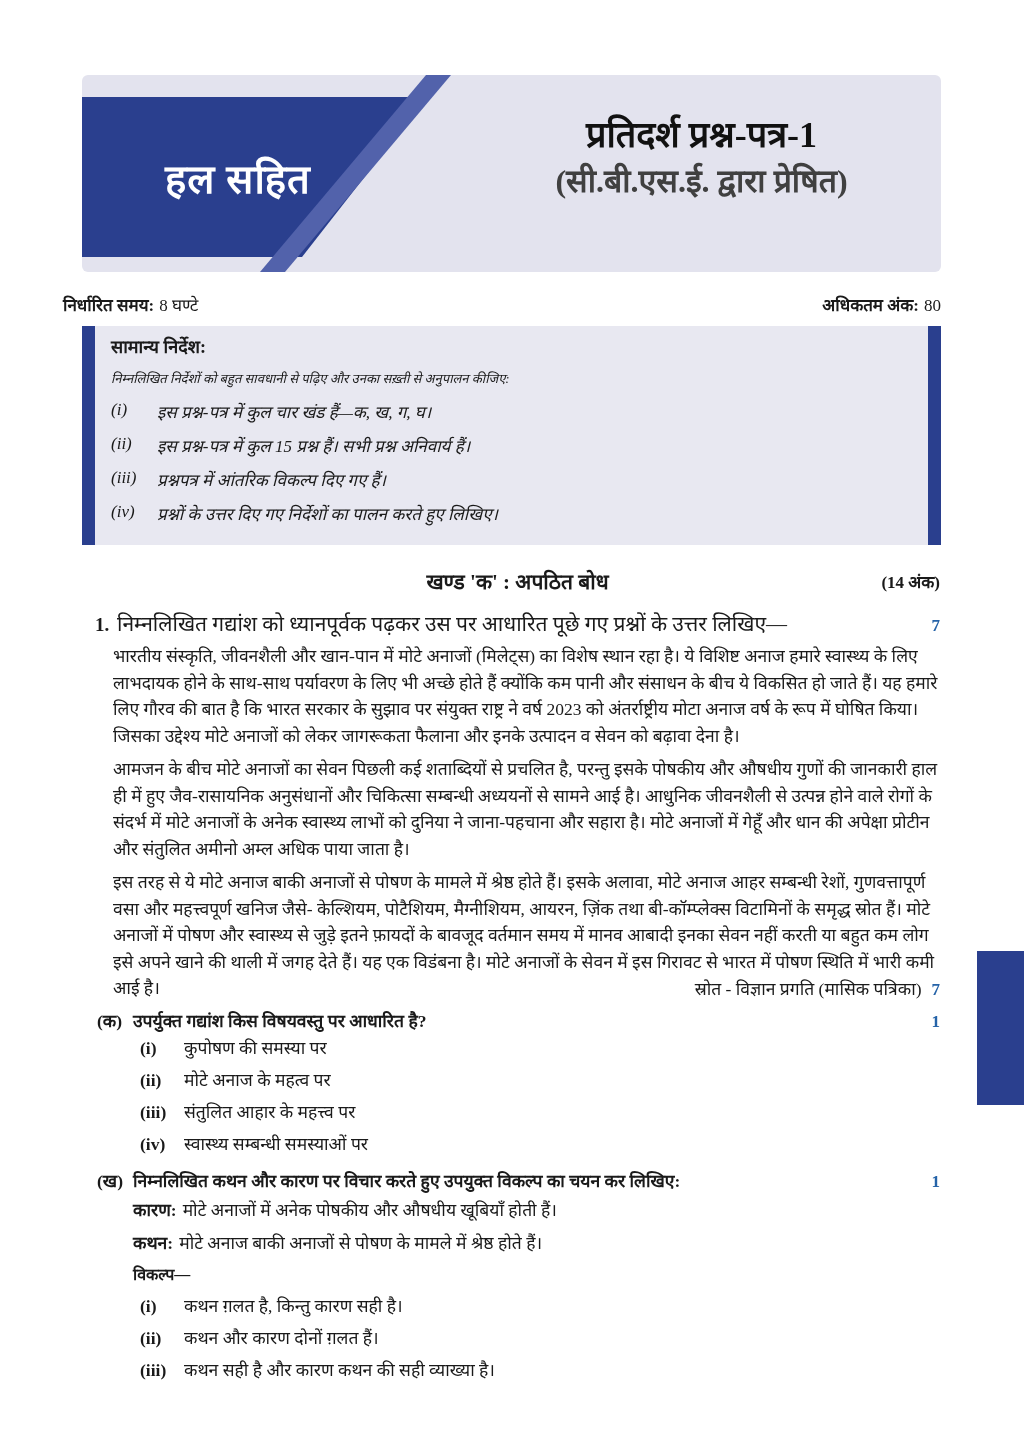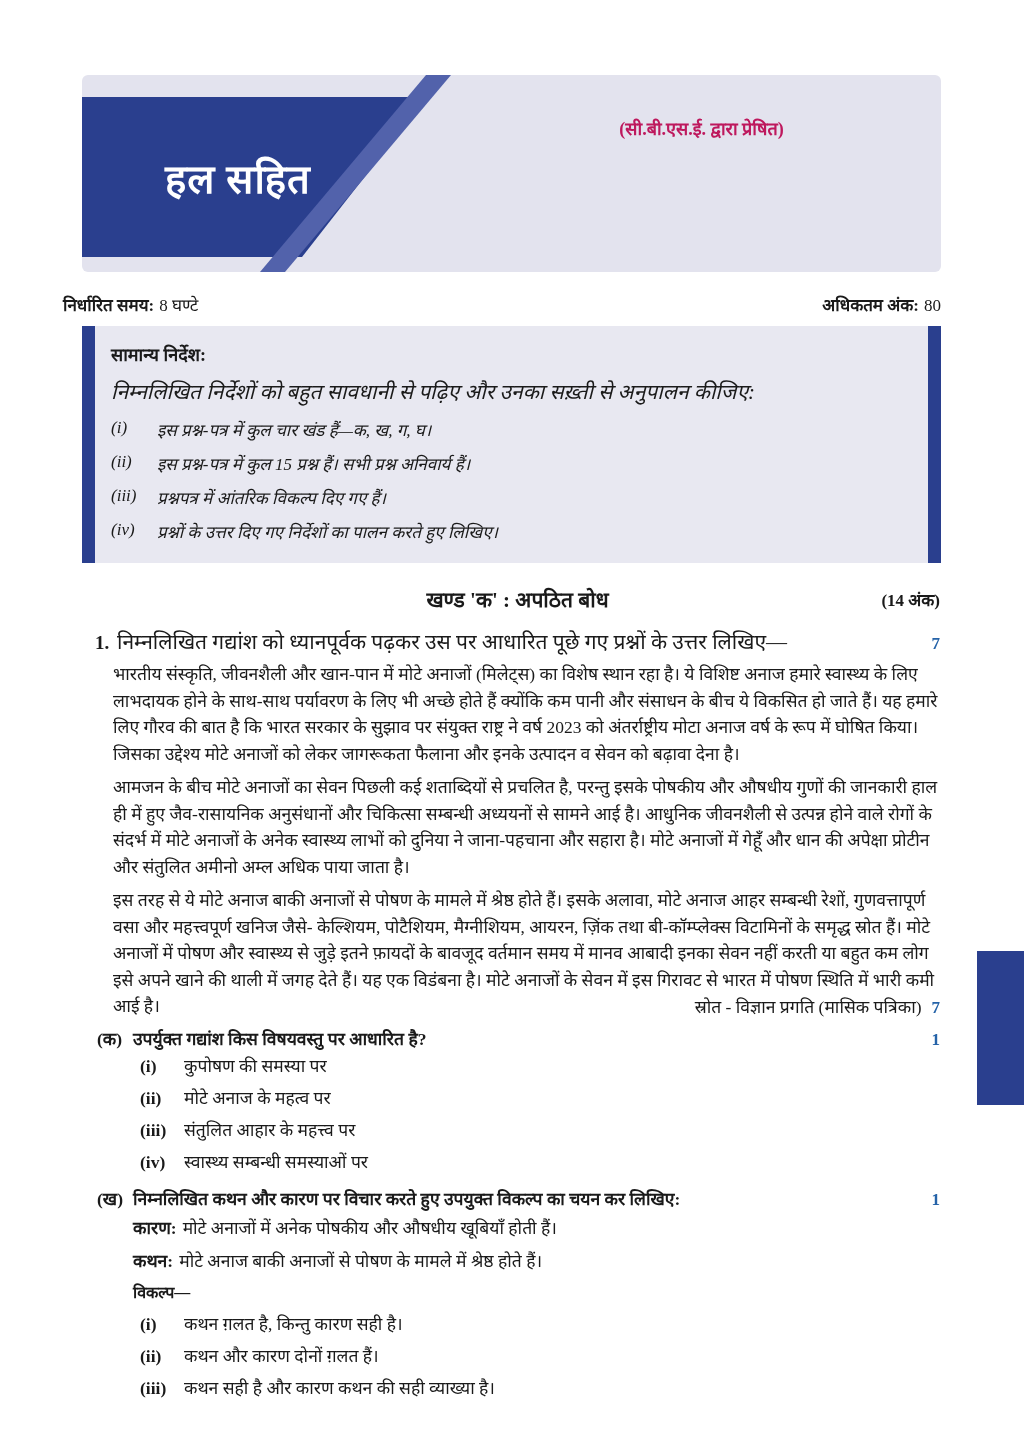--- a/index.html
+++ b/index.html
@@ -48,45 +48,45 @@
     left: 390px; right: 10px; top: 34px;
     text-align: center;
   }
   .paper-title {
     font-size: 36px;
     font-weight: bold;
     color: #111;
     line-height: 52px;
   }
   .paper-subtitle {
-    font-size: 18px;
-    font-weight: bold;
-    color: #be185d;
+    font-size: 32px;
+    font-weight: bold;
+    color: #404040;
     line-height: 40px;
   }
   
   .header-zone { height: 285px; position: relative; }
   .meta-row {
     display: flex;
     justify-content: space-between;
     margin: 8px 83px 0 63px;
     font-size: 17px;
   }
   .bold { font-weight: bold; }
   .meta-row .val { margin-left: 5px; }
   
   .instructions-box {
     margin: 10px 83px 0 82px;
     background: #e8e8f1;
     border-left: 13px solid #2a3f8e;
     border-right: 13px solid #2a3f8e;
-    padding: 16px 20px 18px 16px;
+    padding: 8px 20px 18px 16px;
   }
   .instr-title { font-weight: bold; font-size: 18px; margin-bottom: 11px; }
-  .instr-intro { font-style: italic; font-size: 21px; margin-bottom: 13px; margin-top: 8px; }
+  .instr-intro { font-style: italic; font-size: 13px; margin-bottom: 13px; margin-top: 8px; }
   .instr-item { display: flex; font-style: italic; font-size: 17px; margin-bottom: 11px; }
   .instr-item:last-child { margin-bottom: 2px; }
   .instr-num { width: 46px; flex: 0 0 46px; }
   
   .section-row {
     position: relative;
     margin: 22px 84px 0 95px;
     text-align: center;
   }
   .section-title { font-size: 21px; font-weight: bold; }
@@ -154,20 +154,21 @@
 
 <div class="page">
 
   <div class="header-zone">
     <div class="banner">
       <div class="solved-box">
         <span>हल सहित</span>
       </div>
       <div class="diag-stripe"></div>
       <div class="title-block">
+        <div class="paper-title">प्रतिदर्श प्रश्न-पत्र-1</div>
         <div class="paper-subtitle">(सी.बी.एस.ई. द्वारा प्रेषित)</div>
       </div>
     </div>
   </div>
 
   <div class="meta-row">
     <div>
       <span class="bold">निर्धारित समय:</span><span class="val">8 घण्टे</span>
     </div>
     <div>

